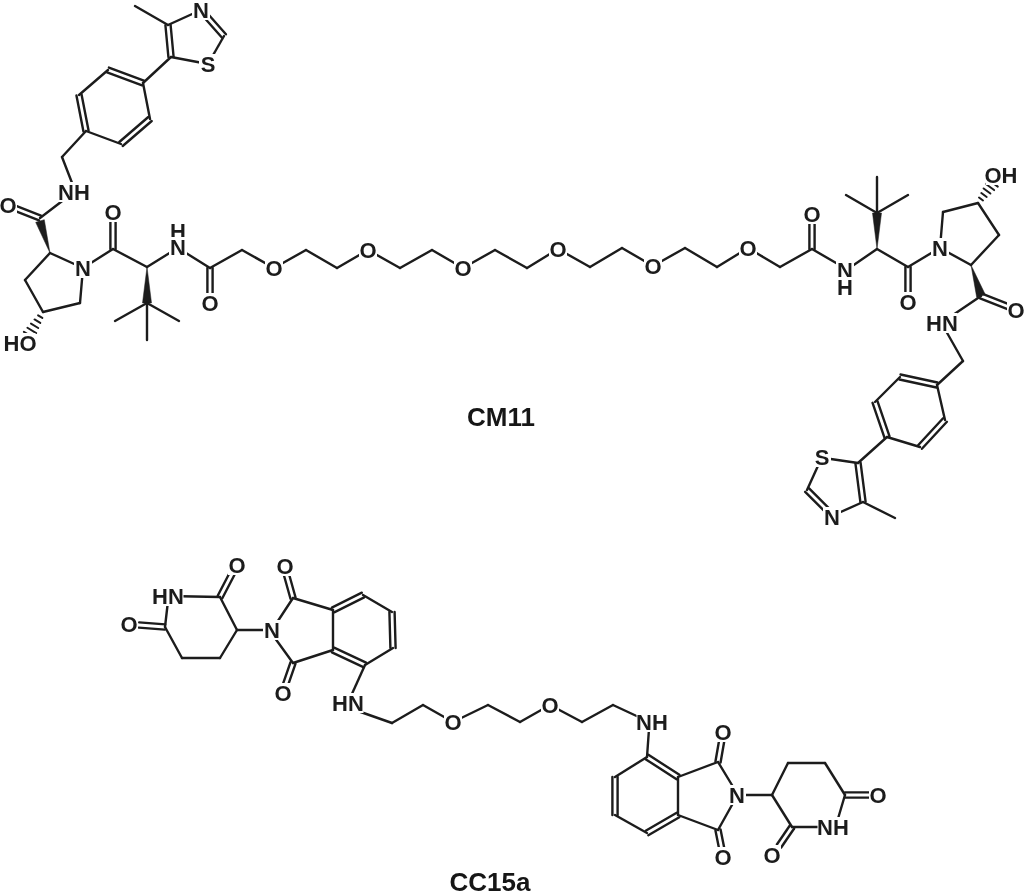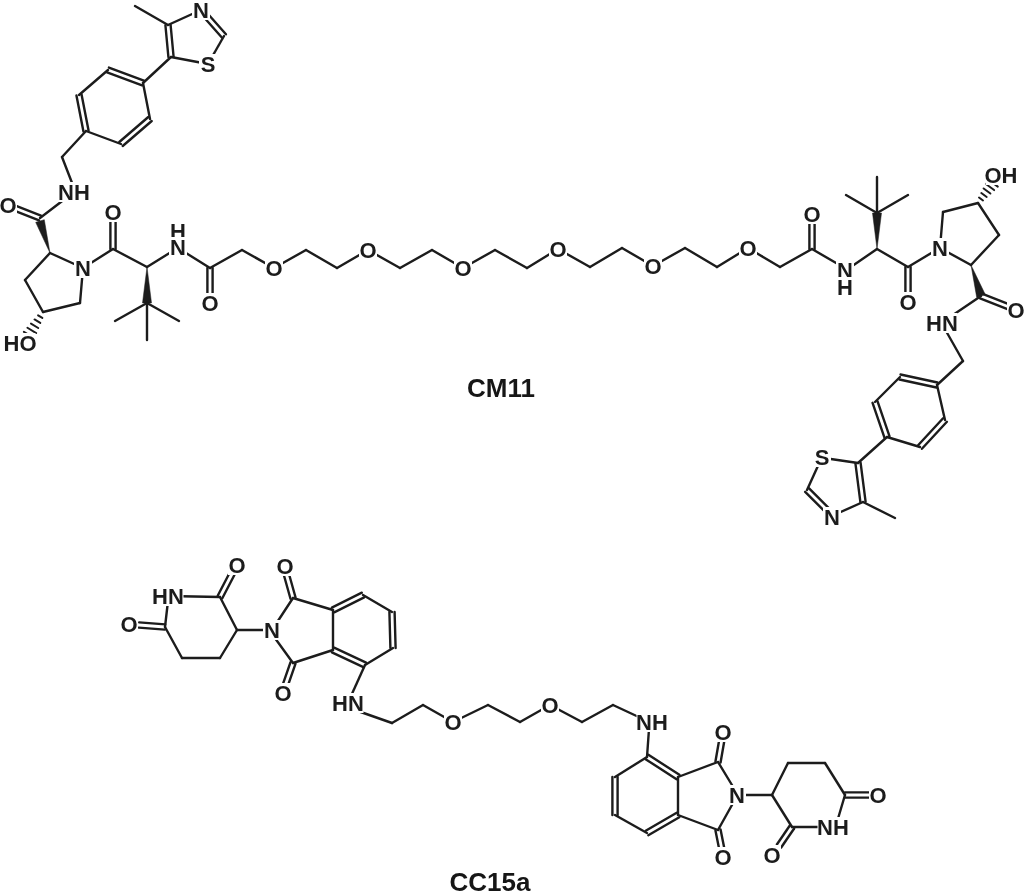--- a/index.html
+++ b/index.html
@@ -5,21 +5,21 @@
   html,body{margin:0;padding:0;}
   body{background:#ffffff;font-family:"Liberation Sans",sans-serif;}
   .figure{position:relative;width:1024px;height:895px;background:#ffffff;overflow:hidden;}
   svg{position:absolute;left:0;top:0;}
   .bond{stroke:#1c1c1c;stroke-width:2.4;stroke-linecap:round;}
   .thin{stroke-width:2;}
   .wedge{fill:#1c1c1c;stroke:#1c1c1c;stroke-width:0.5;}
   .label-bg{fill:#ffffff;}
   .atom-label{font-family:"Liberation Sans",sans-serif;font-size:22px;font-weight:600;fill:#1c1c1c;text-anchor:middle;}
   .mol-name{position:absolute;transform:translateX(-50%);font-family:"Liberation Sans",sans-serif;font-size:26px;font-weight:bold;color:#161616;white-space:nowrap;}
-  .name-cm11{left:501px;top:373px;}
+  .name-cm11{left:501px;top:402px;}
   .name-cc15a{left:490px;top:867px;}
 </style>
 </head>
 <body>
 
 <div class="figure">
   <svg width="1024" height="895" viewBox="0 0 1024 895" xmlns="http://www.w3.org/2000/svg">
       <g>
         <line x1="135" y1="6" x2="168" y2="25" class="bond"></line>
         <line x1="168" y1="25" x2="201" y2="10" class="bond"></line>

